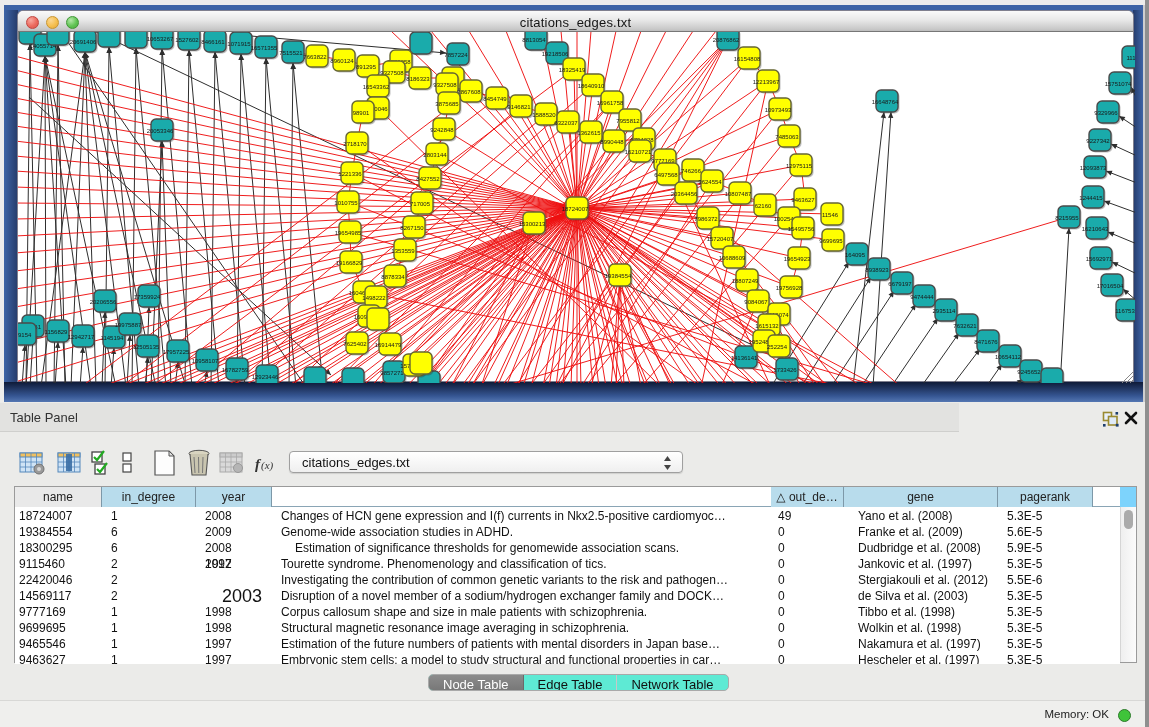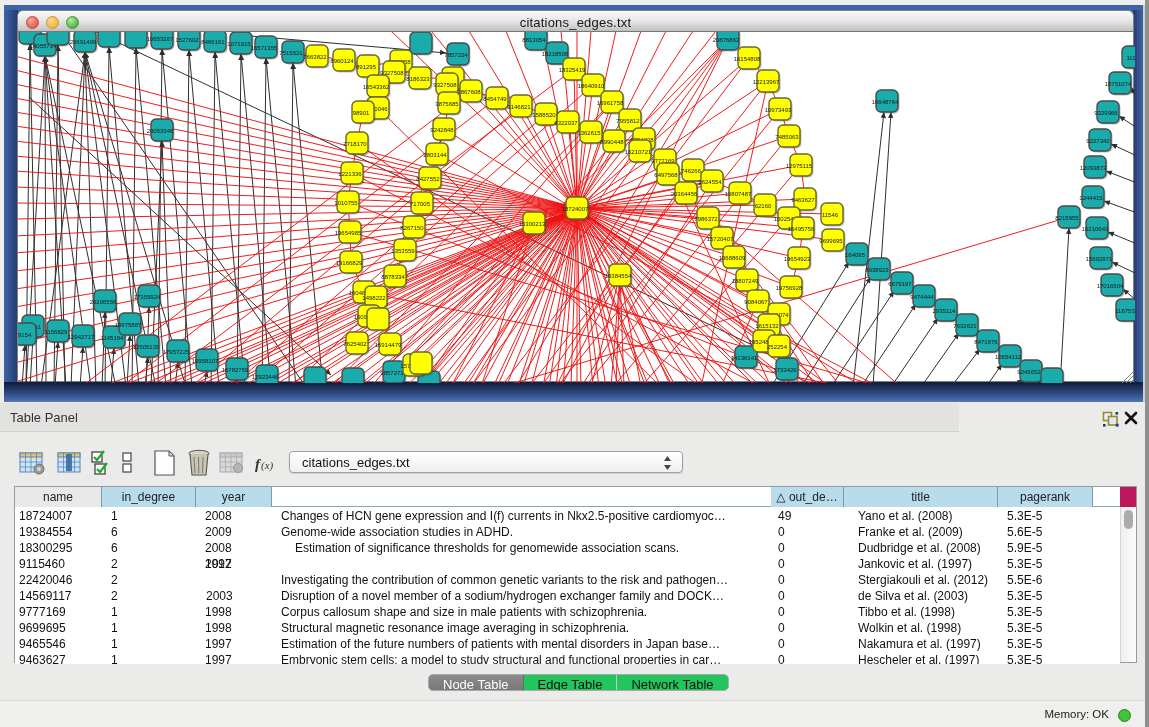--- a/index.html
+++ b/index.html
@@ -3,26 +3,26 @@
 *{margin:0;padding:0;box-sizing:border-box}
 body{width:1149px;height:727px;background:#ededec;font-family:"Liberation Sans",sans-serif;position:relative;overflow:hidden}
 #blue{position:absolute;left:4px;top:5px;width:1139px;height:397px;background:#3e64a6;overflow:hidden}
 #win{position:absolute;left:13px;top:5px;width:1117px;height:372px;background:#fff;border-radius:6px 6px 0 0;border:1px solid rgba(0,0,30,.5)}
 #tb{position:absolute;left:0;top:0;width:100%;height:21px;border-radius:6px 6px 0 0;background:linear-gradient(#fafafa,#e8e8e8 45%,#c9c9c9 90%,#bdbdbd);border-bottom:1px solid #777}
 #tb .t{position:absolute;width:100%;text-align:center;font-size:13px;color:#151515;top:3.5px;letter-spacing:.2px}
 .tl{position:absolute;top:4.5px;width:13px;height:13px;border-radius:50%;}
 #panel{position:absolute;left:0;top:402px;width:1149px;height:325px;background:#ebebe9}
 #phdr{position:absolute;left:0;top:1px;width:959px;height:29px;background:#e2e2e0;border-bottom:1px solid #cfcfcd}
 #phdr .t{position:absolute;left:10px;top:7px;font-size:13px;color:#333}
-#tblwrap{position:absolute;left:14px;top:84px;width:1123px;height:177px;background:#be185d;border:1px solid #9a9a9a}
+#tblwrap{position:absolute;left:14px;top:84px;width:1123px;height:177px;background:#7dd3fc;border:1px solid #9a9a9a}
 #thead{position:absolute;left:0;top:0;width:1105px;height:20px;background:#fff;border-bottom:1px solid #8aa5b5}
 #tbody{position:absolute;left:0;top:20px;width:1105px;height:157px;background:#fff;overflow:hidden}
 #sbar{position:absolute;right:0;top:20px;width:16px;height:155px;background:linear-gradient(90deg,#efefef,#fbfbfb);border-left:1px solid #d5d5d5}
 #sthumb{position:absolute;left:2.5px;top:3px;width:9px;height:19px;border-radius:5px;background:#ababab}
-#tabs{position:absolute;left:428px;top:272px;height:17px;display:flex;border:1px solid #a9a9a9;border-radius:5px;overflow:hidden;background:#22c55e}
+#tabs{position:absolute;left:428px;top:272px;height:17px;display:flex;border:1px solid #a9a9a9;border-radius:5px;overflow:hidden;background:#5eead4}
 .tab{font-size:13px;line-height:20px;padding:0 14px;color:#111;border-right:1px solid #c8c8c8}
 .tab.sel{background:linear-gradient(#8c8c8c,#787878);color:#fff;border-right:1px solid #6a6a6a}
 #status{position:absolute;left:0;top:298px;width:1149px;height:38px;background:#efefed;border-top:1px solid #d8d8d6}
 #drop{position:absolute;left:289px;top:49px;width:394px;height:22px;border:1px solid #9f9f9f;border-radius:4px;background:linear-gradient(#ffffff,#efefef);font-size:13px;line-height:21px;padding-left:12px;color:#111;box-shadow:0 1px 1px rgba(0,0,0,.12)}
 </style></head><body>
 <div id="blue">
 <div style="position:absolute;left:0;top:5px;width:14px;height:372px;background:linear-gradient(90deg,rgba(0,0,22,0),rgba(0,0,22,.42))"></div>
 <div style="position:absolute;left:1129px;top:5px;width:10px;height:372px;background:linear-gradient(90deg,rgba(0,0,22,.42),rgba(0,0,22,0))"></div>
 <div style="position:absolute;left:0;top:377px;width:1142px;height:20px;background:linear-gradient(rgba(3,8,28,.8),rgba(30,45,90,.25) 70%,rgba(150,175,215,.25))"></div>
 <div id="win">
@@ -1060,21 +1060,21 @@
         <path d="M4.5 0 L8 5 L1 5 Z" fill="#444"></path>
         <path d="M4.5 14 L8 9 L1 9 Z" fill="#444"></path>
       </svg>
   </div>
   <div id="tblwrap">
     <div id="thead">
         <div style="position:absolute;left:0px;width:87px;top:0;height:20px;background:#e9e9e9;border-right:1px solid #7d98a8;box-sizing:border-box;text-align:center;line-height:20px;font-size:12px;color:#222">name</div>
         <div style="position:absolute;left:87px;width:94px;top:0;height:20px;background:#b8dcec;border-right:1px solid #7d98a8;box-sizing:border-box;text-align:center;line-height:20px;font-size:12px;color:#222">in_degree</div>
         <div style="position:absolute;left:181px;width:76px;top:0;height:20px;background:#b8dcec;border-right:1px solid #7d98a8;box-sizing:border-box;text-align:center;line-height:20px;font-size:12px;color:#222">year</div>
         <div style="position:absolute;left:756px;width:73px;top:0;height:20px;background:#b8dcec;border-right:1px solid #7d98a8;box-sizing:border-box;text-align:center;line-height:20px;font-size:12px;color:#222">△ out_de…</div>
-        <div style="position:absolute;left:829px;width:154px;top:0;height:20px;background:#b8dcec;border-right:1px solid #7d98a8;box-sizing:border-box;text-align:center;line-height:20px;font-size:12px;color:#222">title</div>
+        <div style="position:absolute;left:829px;width:154px;top:0;height:20px;background:#b8dcec;border-right:1px solid #7d98a8;box-sizing:border-box;text-align:center;line-height:20px;font-size:12px;color:#222">gene</div>
         <div style="position:absolute;left:983px;width:95px;top:0;height:20px;background:#b8dcec;border-right:1px solid #7d98a8;box-sizing:border-box;text-align:center;line-height:20px;font-size:12px;color:#222">pagerank</div>
       </div>
     <div id="tbody">
         <div style="position:absolute;left:4px;top:1px;width:81px;height:16px;line-height:16px;font-size:12px;color:#111;white-space:nowrap;overflow:hidden">18724007</div>
         <div style="position:absolute;left:96px;top:1px;width:88px;height:16px;line-height:16px;font-size:12px;color:#111;white-space:nowrap;overflow:hidden">1</div>
         <div style="position:absolute;left:190px;top:1px;width:70px;height:16px;line-height:16px;font-size:12px;color:#111;white-space:nowrap;overflow:hidden">2008</div>
         <div style="position:absolute;left:266px;top:1px;width:493px;height:16px;line-height:16px;font-size:12px;color:#111;white-space:nowrap;overflow:hidden">Changes of HCN gene expression and I(f) currents in Nkx2.5-positive cardiomyoc…</div>
         <div style="position:absolute;left:763px;top:1px;width:67px;height:16px;line-height:16px;font-size:12px;color:#111;white-space:nowrap;overflow:hidden">49</div>
         <div style="position:absolute;left:843px;top:1px;width:148px;height:16px;line-height:16px;font-size:12px;color:#111;white-space:nowrap;overflow:hidden">Yano et al. (2008)</div>
         <div style="position:absolute;left:992px;top:1px;width:89px;height:16px;line-height:16px;font-size:12px;color:#111;white-space:nowrap;overflow:hidden">5.3E-5</div>
@@ -1088,33 +1088,34 @@
         <div style="position:absolute;left:4px;top:33px;width:81px;height:16px;line-height:16px;font-size:12px;color:#111;white-space:nowrap;overflow:hidden">18300295</div>
         <div style="position:absolute;left:96px;top:33px;width:88px;height:16px;line-height:16px;font-size:12px;color:#111;white-space:nowrap;overflow:hidden">6</div>
         <div style="position:absolute;left:190px;top:33px;width:70px;height:16px;line-height:16px;font-size:12px;color:#111;white-space:nowrap;overflow:hidden">2008</div>
         <div style="position:absolute;left:280px;top:33px;width:493px;height:16px;line-height:16px;font-size:12px;color:#111;white-space:nowrap;overflow:hidden">Estimation of significance thresholds for genomewide association scans.</div>
         <div style="position:absolute;left:763px;top:33px;width:67px;height:16px;line-height:16px;font-size:12px;color:#111;white-space:nowrap;overflow:hidden">0</div>
         <div style="position:absolute;left:843px;top:33px;width:148px;height:16px;line-height:16px;font-size:12px;color:#111;white-space:nowrap;overflow:hidden">Dudbridge et al. (2008)</div>
         <div style="position:absolute;left:992px;top:33px;width:89px;height:16px;line-height:16px;font-size:12px;color:#111;white-space:nowrap;overflow:hidden">5.9E-5</div>
         <div style="position:absolute;left:4px;top:49px;width:81px;height:16px;line-height:16px;font-size:12px;color:#111;white-space:nowrap;overflow:hidden">9115460</div>
         <div style="position:absolute;left:96px;top:49px;width:88px;height:16px;line-height:16px;font-size:12px;color:#111;white-space:nowrap;overflow:hidden">2</div>
         <div style="position:absolute;left:190px;top:49px;width:70px;height:16px;line-height:16px;font-size:12px;color:#111;white-space:nowrap;overflow:hidden">1997</div>
+        <div style="position:absolute;left:266px;top:49px;width:493px;height:16px;line-height:16px;font-size:12px;color:#111;white-space:nowrap;overflow:hidden">Tourette syndrome. Phenomenology and classification of tics.</div>
         <div style="position:absolute;left:763px;top:49px;width:67px;height:16px;line-height:16px;font-size:12px;color:#111;white-space:nowrap;overflow:hidden">0</div>
         <div style="position:absolute;left:843px;top:49px;width:148px;height:16px;line-height:16px;font-size:12px;color:#111;white-space:nowrap;overflow:hidden">Jankovic et al. (1997)</div>
         <div style="position:absolute;left:992px;top:49px;width:89px;height:16px;line-height:16px;font-size:12px;color:#111;white-space:nowrap;overflow:hidden">5.3E-5</div>
         <div style="position:absolute;left:4px;top:65px;width:81px;height:16px;line-height:16px;font-size:12px;color:#111;white-space:nowrap;overflow:hidden">22420046</div>
         <div style="position:absolute;left:96px;top:65px;width:88px;height:16px;line-height:16px;font-size:12px;color:#111;white-space:nowrap;overflow:hidden">2</div>
         <div style="position:absolute;left:190px;top:49px;width:70px;height:16px;line-height:16px;font-size:12px;color:#111;white-space:nowrap;overflow:hidden">2012</div>
         <div style="position:absolute;left:266px;top:65px;width:493px;height:16px;line-height:16px;font-size:12px;color:#111;white-space:nowrap;overflow:hidden">Investigating the contribution of common genetic variants to the risk and pathogen…</div>
         <div style="position:absolute;left:763px;top:65px;width:67px;height:16px;line-height:16px;font-size:12px;color:#111;white-space:nowrap;overflow:hidden">0</div>
         <div style="position:absolute;left:843px;top:65px;width:148px;height:16px;line-height:16px;font-size:12px;color:#111;white-space:nowrap;overflow:hidden">Stergiakouli et al. (2012)</div>
         <div style="position:absolute;left:992px;top:65px;width:89px;height:16px;line-height:16px;font-size:12px;color:#111;white-space:nowrap;overflow:hidden">5.5E-6</div>
         <div style="position:absolute;left:4px;top:81px;width:81px;height:16px;line-height:16px;font-size:12px;color:#111;white-space:nowrap;overflow:hidden">14569117</div>
         <div style="position:absolute;left:96px;top:81px;width:88px;height:16px;line-height:16px;font-size:12px;color:#111;white-space:nowrap;overflow:hidden">2</div>
-        <div style="position:absolute;left:191px;top:81px;width:70px;height:16px;line-height:16px;font-size:12px;color:#111;white-space:nowrap;overflow:hidden">2003</div>
+        <div style="position:absolute;left:207px;top:81px;width:70px;height:16px;line-height:16px;font-size:18px;color:#111;white-space:nowrap;overflow:hidden">2003</div>
         <div style="position:absolute;left:266px;top:81px;width:493px;height:16px;line-height:16px;font-size:12px;color:#111;white-space:nowrap;overflow:hidden">Disruption of a novel member of a sodium/hydrogen exchanger family and DOCK…</div>
         <div style="position:absolute;left:763px;top:81px;width:67px;height:16px;line-height:16px;font-size:12px;color:#111;white-space:nowrap;overflow:hidden">0</div>
         <div style="position:absolute;left:843px;top:81px;width:148px;height:16px;line-height:16px;font-size:12px;color:#111;white-space:nowrap;overflow:hidden">de Silva et al. (2003)</div>
         <div style="position:absolute;left:992px;top:81px;width:89px;height:16px;line-height:16px;font-size:12px;color:#111;white-space:nowrap;overflow:hidden">5.3E-5</div>
         <div style="position:absolute;left:4px;top:97px;width:81px;height:16px;line-height:16px;font-size:12px;color:#111;white-space:nowrap;overflow:hidden">9777169</div>
         <div style="position:absolute;left:96px;top:97px;width:88px;height:16px;line-height:16px;font-size:12px;color:#111;white-space:nowrap;overflow:hidden">1</div>
         <div style="position:absolute;left:190px;top:97px;width:70px;height:16px;line-height:16px;font-size:12px;color:#111;white-space:nowrap;overflow:hidden">1998</div>
         <div style="position:absolute;left:266px;top:97px;width:493px;height:16px;line-height:16px;font-size:12px;color:#111;white-space:nowrap;overflow:hidden">Corpus callosum shape and size in male patients with schizophrenia.</div>
         <div style="position:absolute;left:763px;top:97px;width:67px;height:16px;line-height:16px;font-size:12px;color:#111;white-space:nowrap;overflow:hidden">0</div>
         <div style="position:absolute;left:843px;top:97px;width:148px;height:16px;line-height:16px;font-size:12px;color:#111;white-space:nowrap;overflow:hidden">Tibbo et al. (1998)</div>

